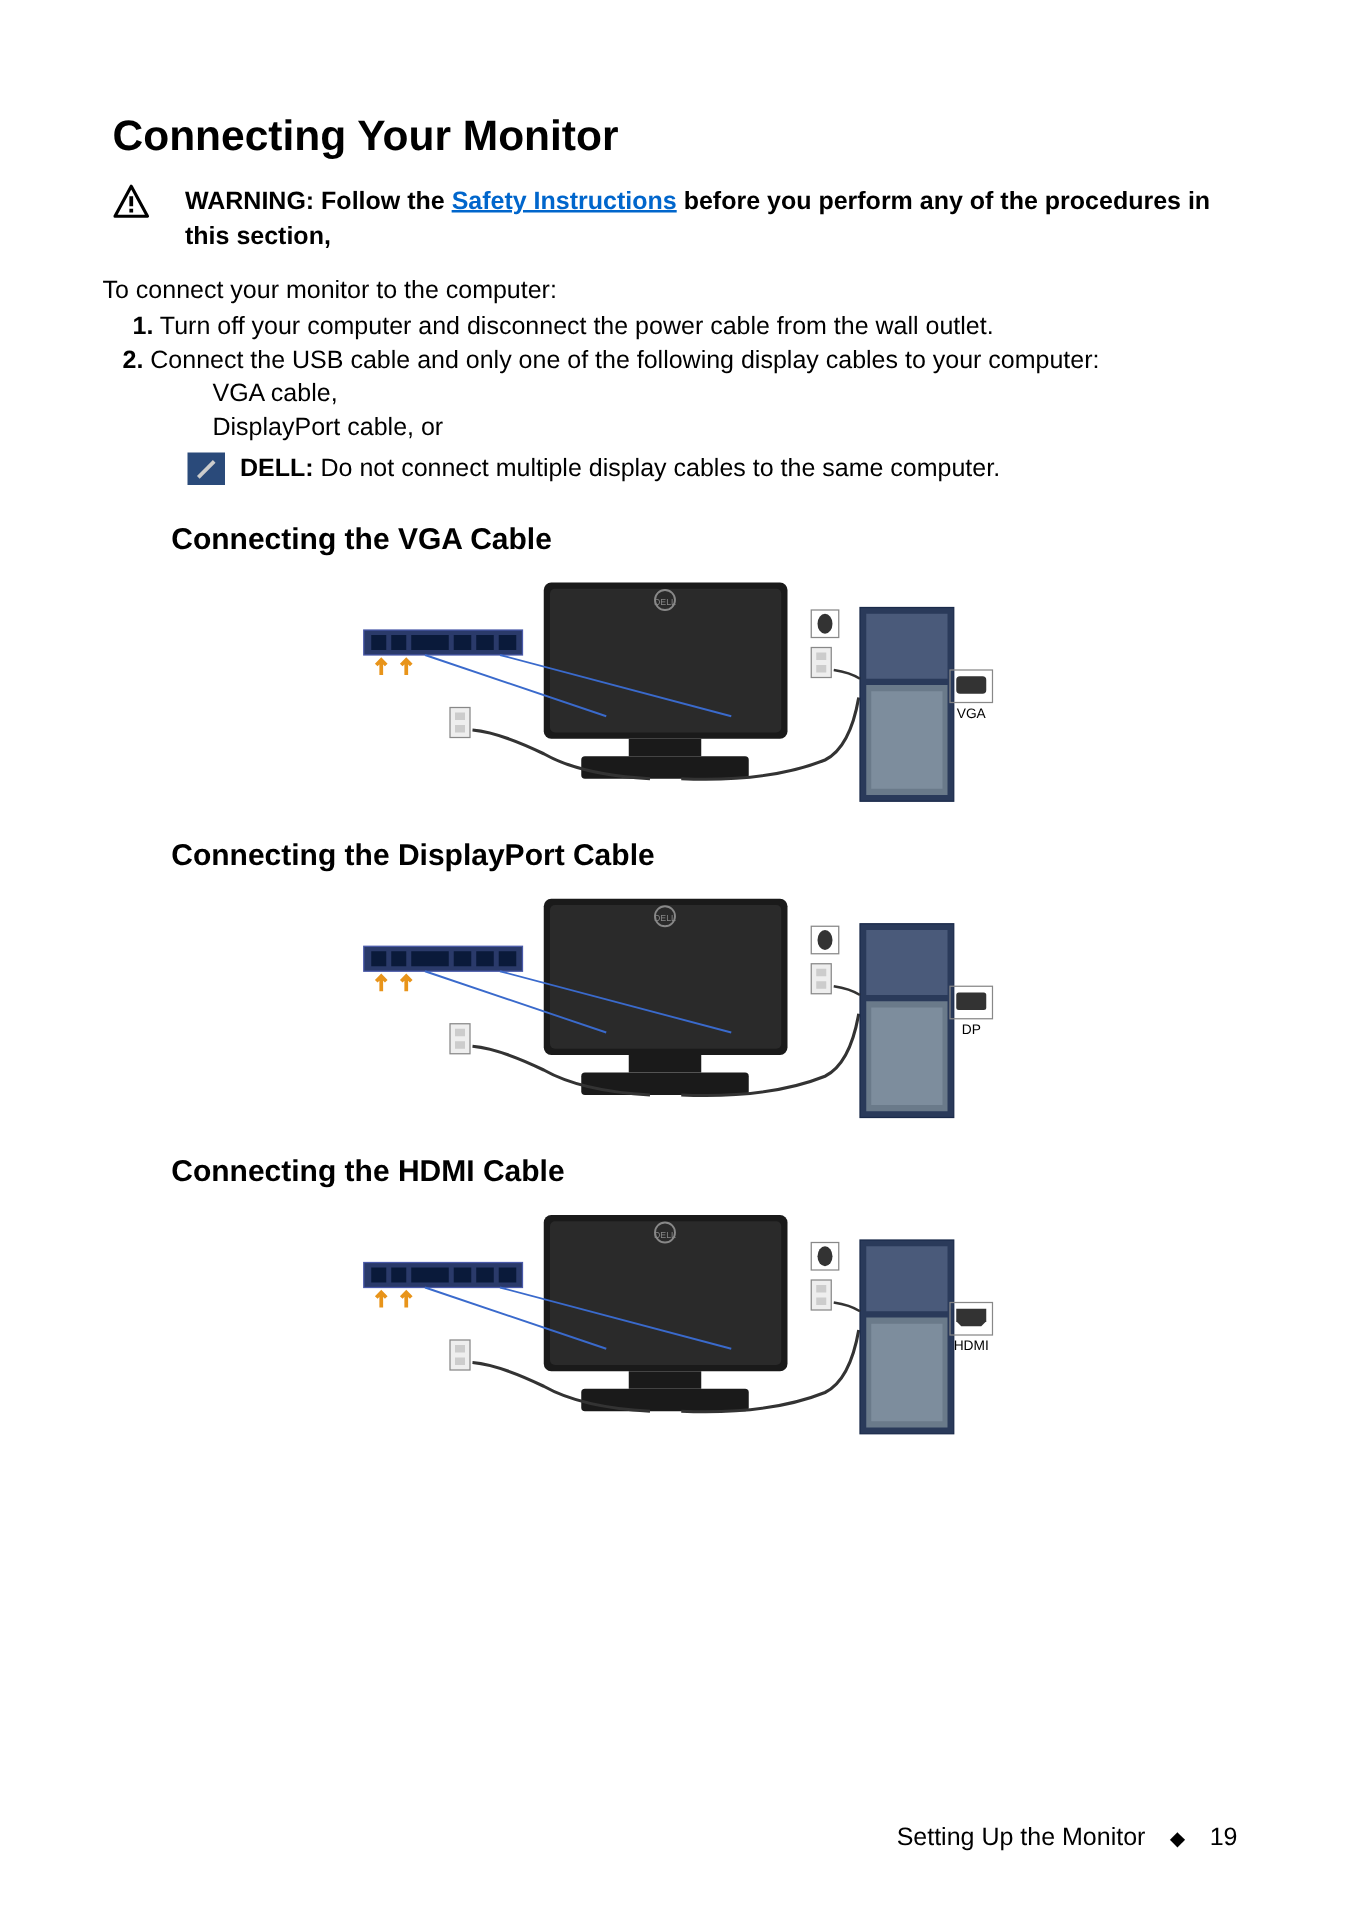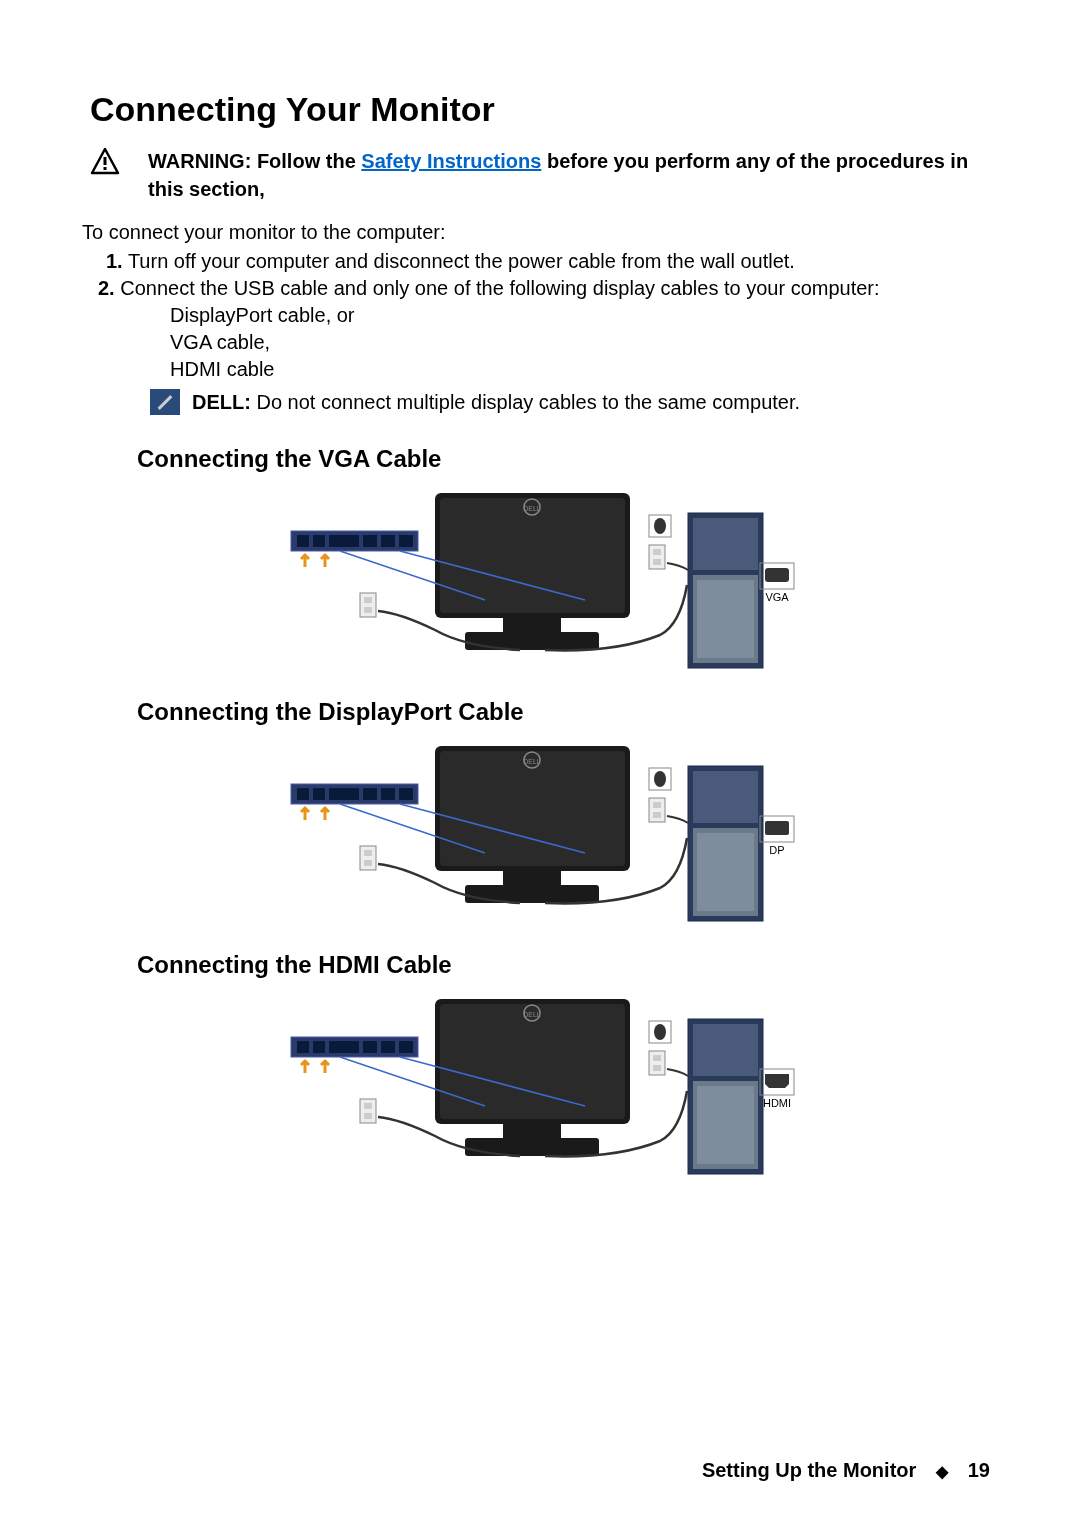--- a/index.html
+++ b/index.html
@@ -102,21 +102,21 @@
       height: 195px;
       margin: 0 auto 10px auto;
       position: relative;
       display: block;
     }
     .footer {
       position: absolute;
       bottom: 50px;
       right: 90px;
       font-size: 20px;
-      font-weight: 700;
+      font-weight: 400;
     }
     .footer .diamond {
       display: inline-block;
       margin: 0 14px;
       font-size: 16px;
       vertical-align: middle;
     }
   </style>
 </head>
 <body>
@@ -139,23 +139,22 @@
 <div class="intro">To connect your monitor to the computer:</div>
 
 <div class="step">
   <span class="step-num">1.</span><span> Turn off your computer and disconnect the power cable from the wall outlet.</span>
 </div>
 <div class="step" style="margin-left:8px;">
   <span class="step-num">2.</span><span> Connect the USB cable and only one of the following display cables to your computer:</span>
 </div>
 
 <div class="cable-list">
+  <div>VGA cable,</div>
   <div>DisplayPort cable, or</div>
-  <div>VGA cable,</div>
-  <div>HDMI cable</div>
 </div>
 
 <div class="note-block">
   <span class="note-icon"></span>
   <div class="note-text">
     <span class="bold">DELL:</span><span> Do not connect multiple display cables to the same computer.</span>
   </div>
 </div>
 
 <div class="section-block">

